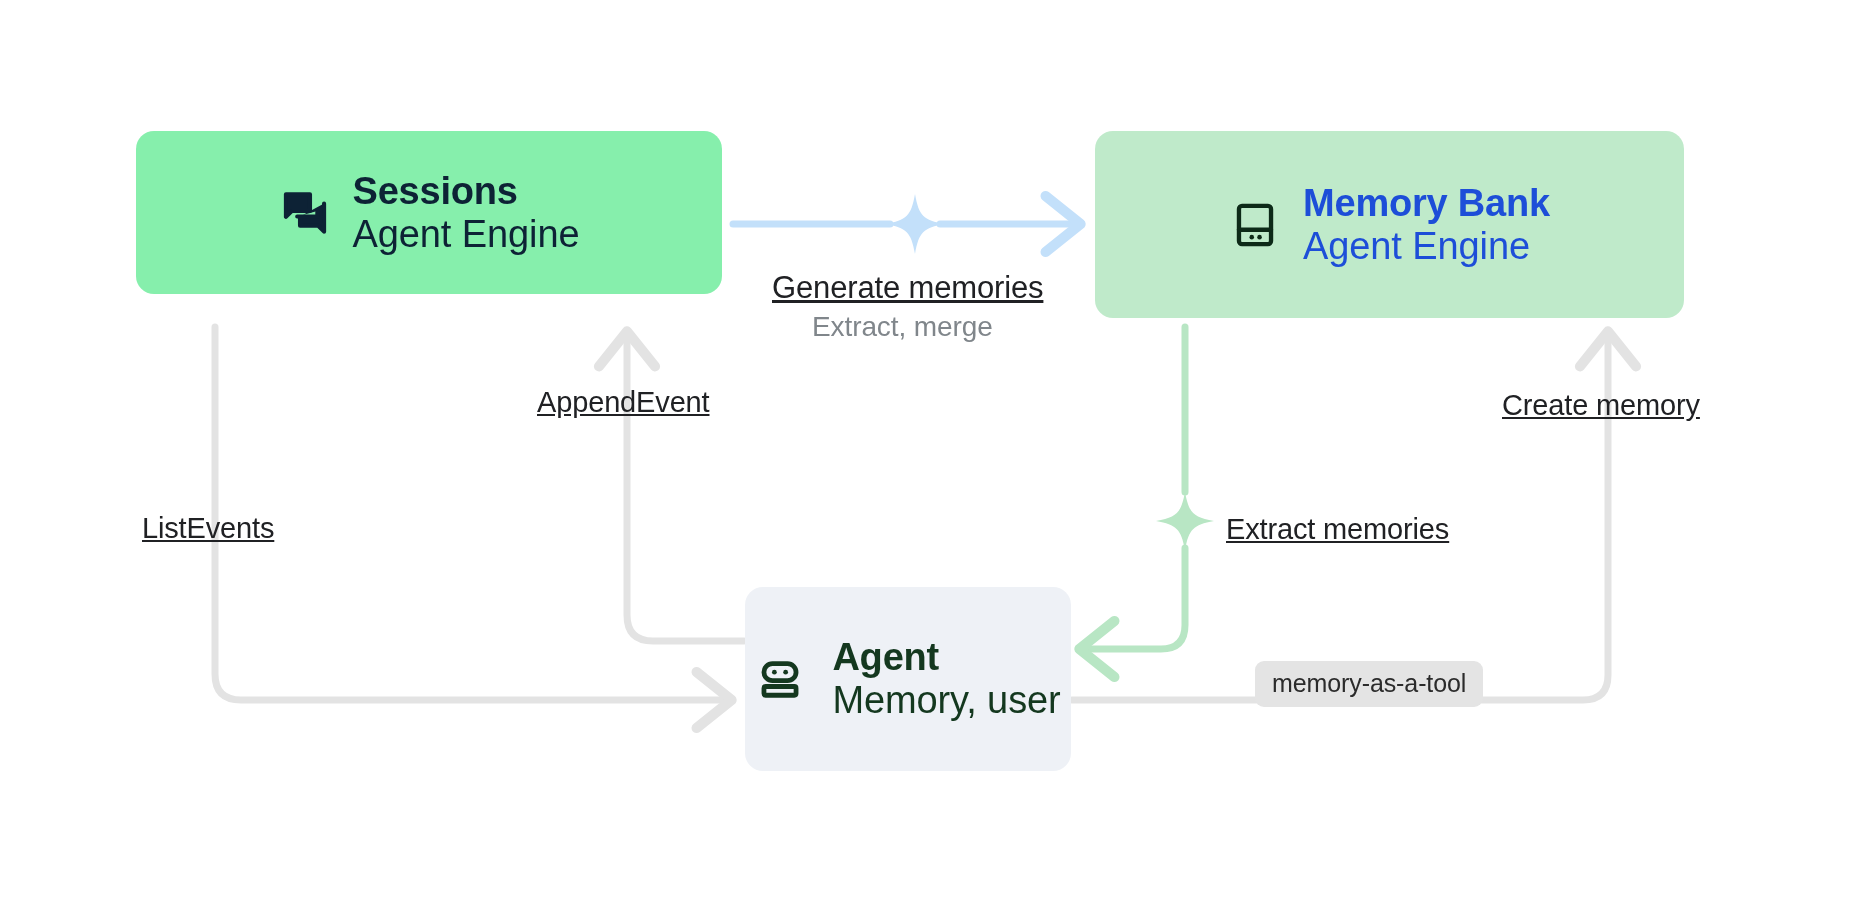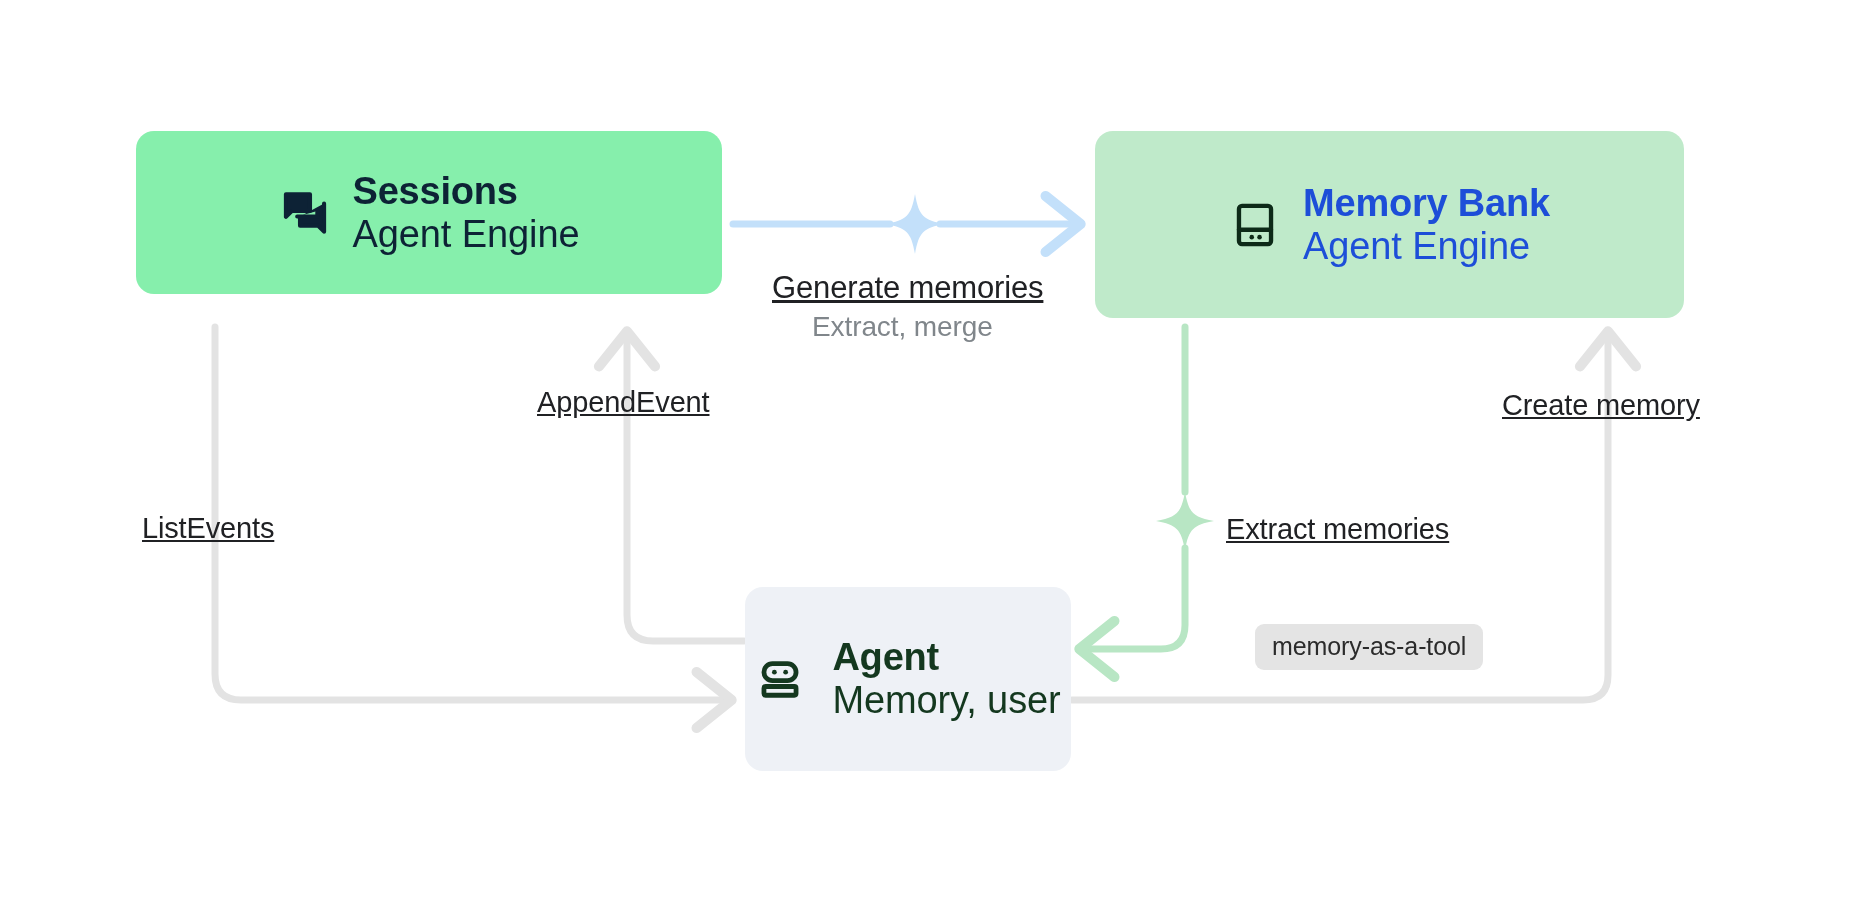--- a/index.html
+++ b/index.html
@@ -110,21 +110,21 @@
   #label-generate { left: 772px; top: 270px; }
   #label-generate-sub { left: 812px; top: 311px; }
   #label-append { left: 537px; top: 386px; }
   #label-listevents { left: 142px; top: 512px; }
   #label-retrieve { left: 1226px; top: 513px; }
   #label-create { left: 1502px; top: 389px; }
 
   
   #chip-memory-as-a-tool {
     position: absolute;
-    left: 1255px; top: 624px;
+    left: 1255px; top: 661px;
     background: #e4e4e4;
     border-radius: 9px;
     padding: 8px 17px 9px 17px;
     color: #2b2b2b;
     font-size: 25px;
     letter-spacing: -0.1px;
     white-space: nowrap;
   }
 </style>
 </head>

